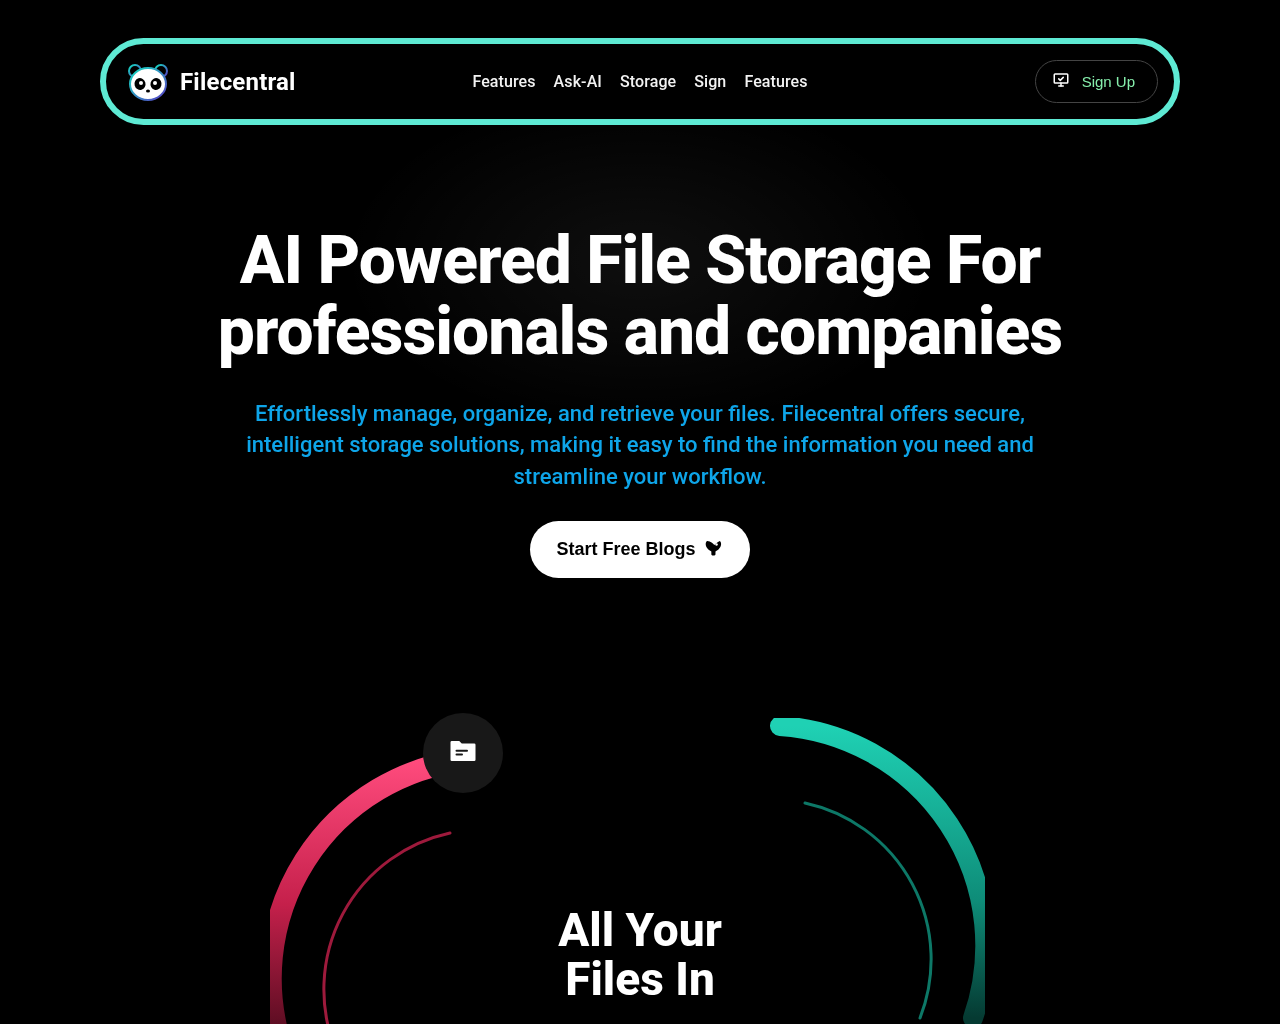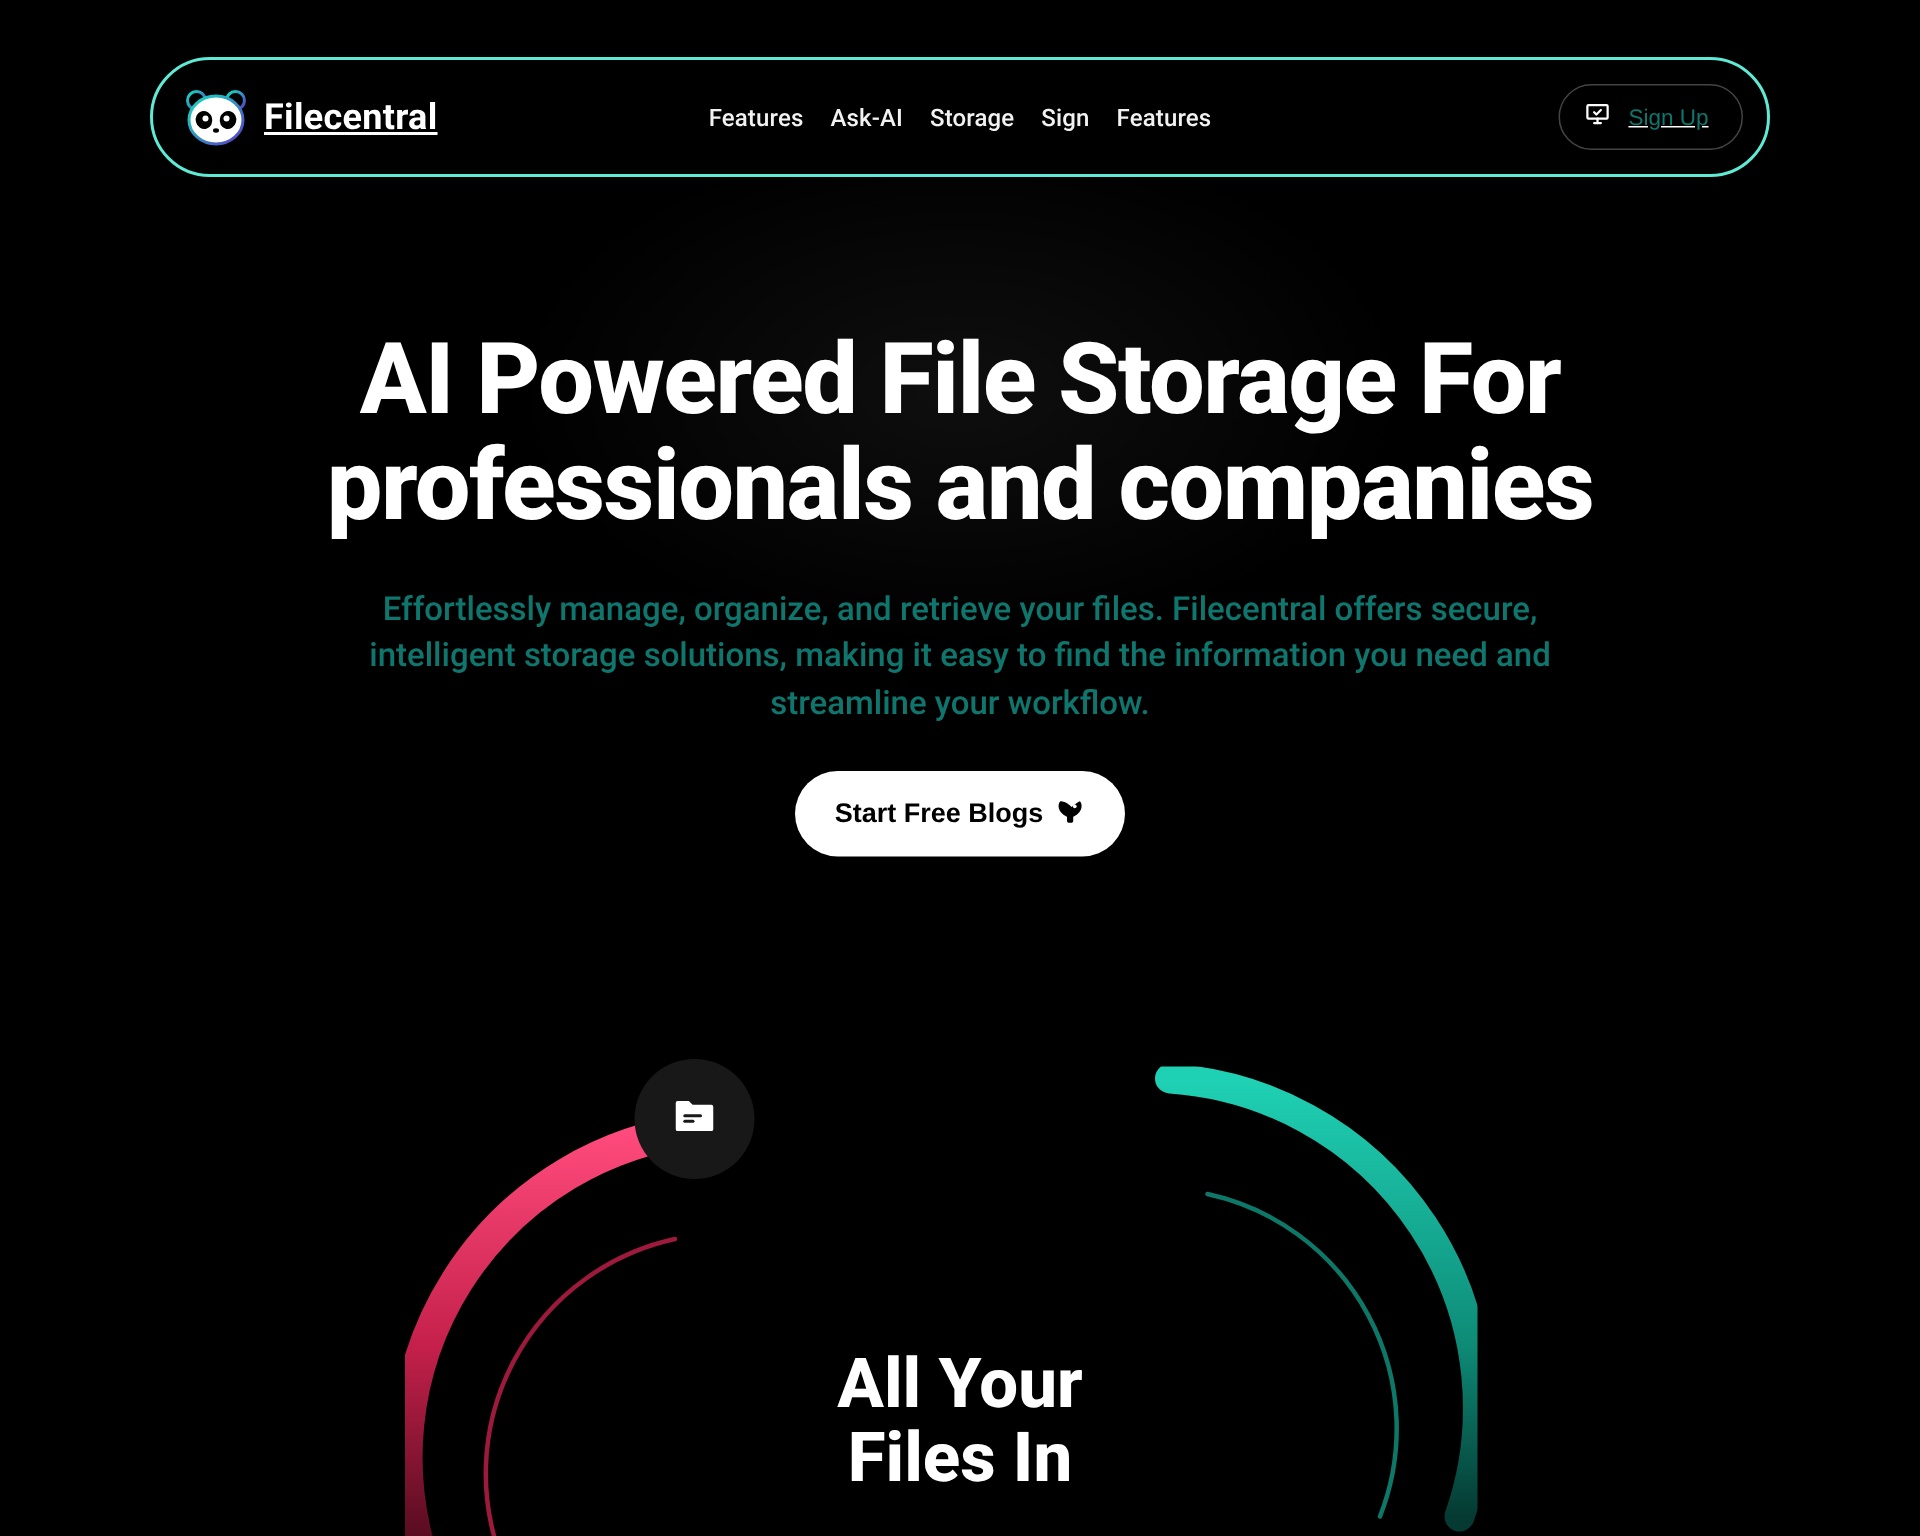--- a/index.html
+++ b/index.html
@@ -23,30 +23,29 @@
       left: 50%;
       transform: translateX(-50%);
       width: 700px;
       height: 400px;
       background: radial-gradient(ellipse at center, rgba(255,255,255,0.06) 0%, rgba(0,0,0,0) 60%);
       pointer-events: none;
       z-index: 0;
     }
     .navbar {
       margin: 38px 100px 0 100px;
-      border: 2px solid #5eead4;
+      border: 6px solid #5eead4;
       border-radius: 999px;
       padding: 16px 16px 16px 20px;
       display: flex;
       align-items: center;
       justify-content: space-between;
       position: relative;
       z-index: 5;
       background: #000;
-      text-decoration: underline;
     }
     .logo-wrap {
       display: flex;
       align-items: center;
       gap: 10px;
     }
     .panda {
       width: 44px;
       height: 40px;
       display: block;
@@ -75,42 +74,42 @@
     }
     .signup-btn {
       border: 1px solid #444;
       border-radius: 999px;
       padding: 10px 22px 10px 16px;
       display: flex;
       align-items: center;
       gap: 12px;
       cursor: pointer;
       background: transparent;
-      color: #0f766e;
+      color: #86efac;
       font-size: 15px;
       font-weight: 500;
     }
     .hero {
       text-align: center;
       margin-top: 100px;
       position: relative;
       z-index: 2;
       padding: 0 80px;
     }
     .hero-title {
       font-size: 66px;
       font-weight: 800;
       line-height: 1.08;
       letter-spacing: -1px;
     }
     .hero-sub {
       margin-top: 30px;
       font-size: 22px;
       font-weight: 500;
-      color: #0f766e;
+      color: #0ea5e9;
       line-height: 1.45;
       max-width: 830px;
       margin-left: auto;
       margin-right: auto;
     }
     .cta-btn {
       margin-top: 28px;
       background: #fff;
       color: #000;
       border: none;

